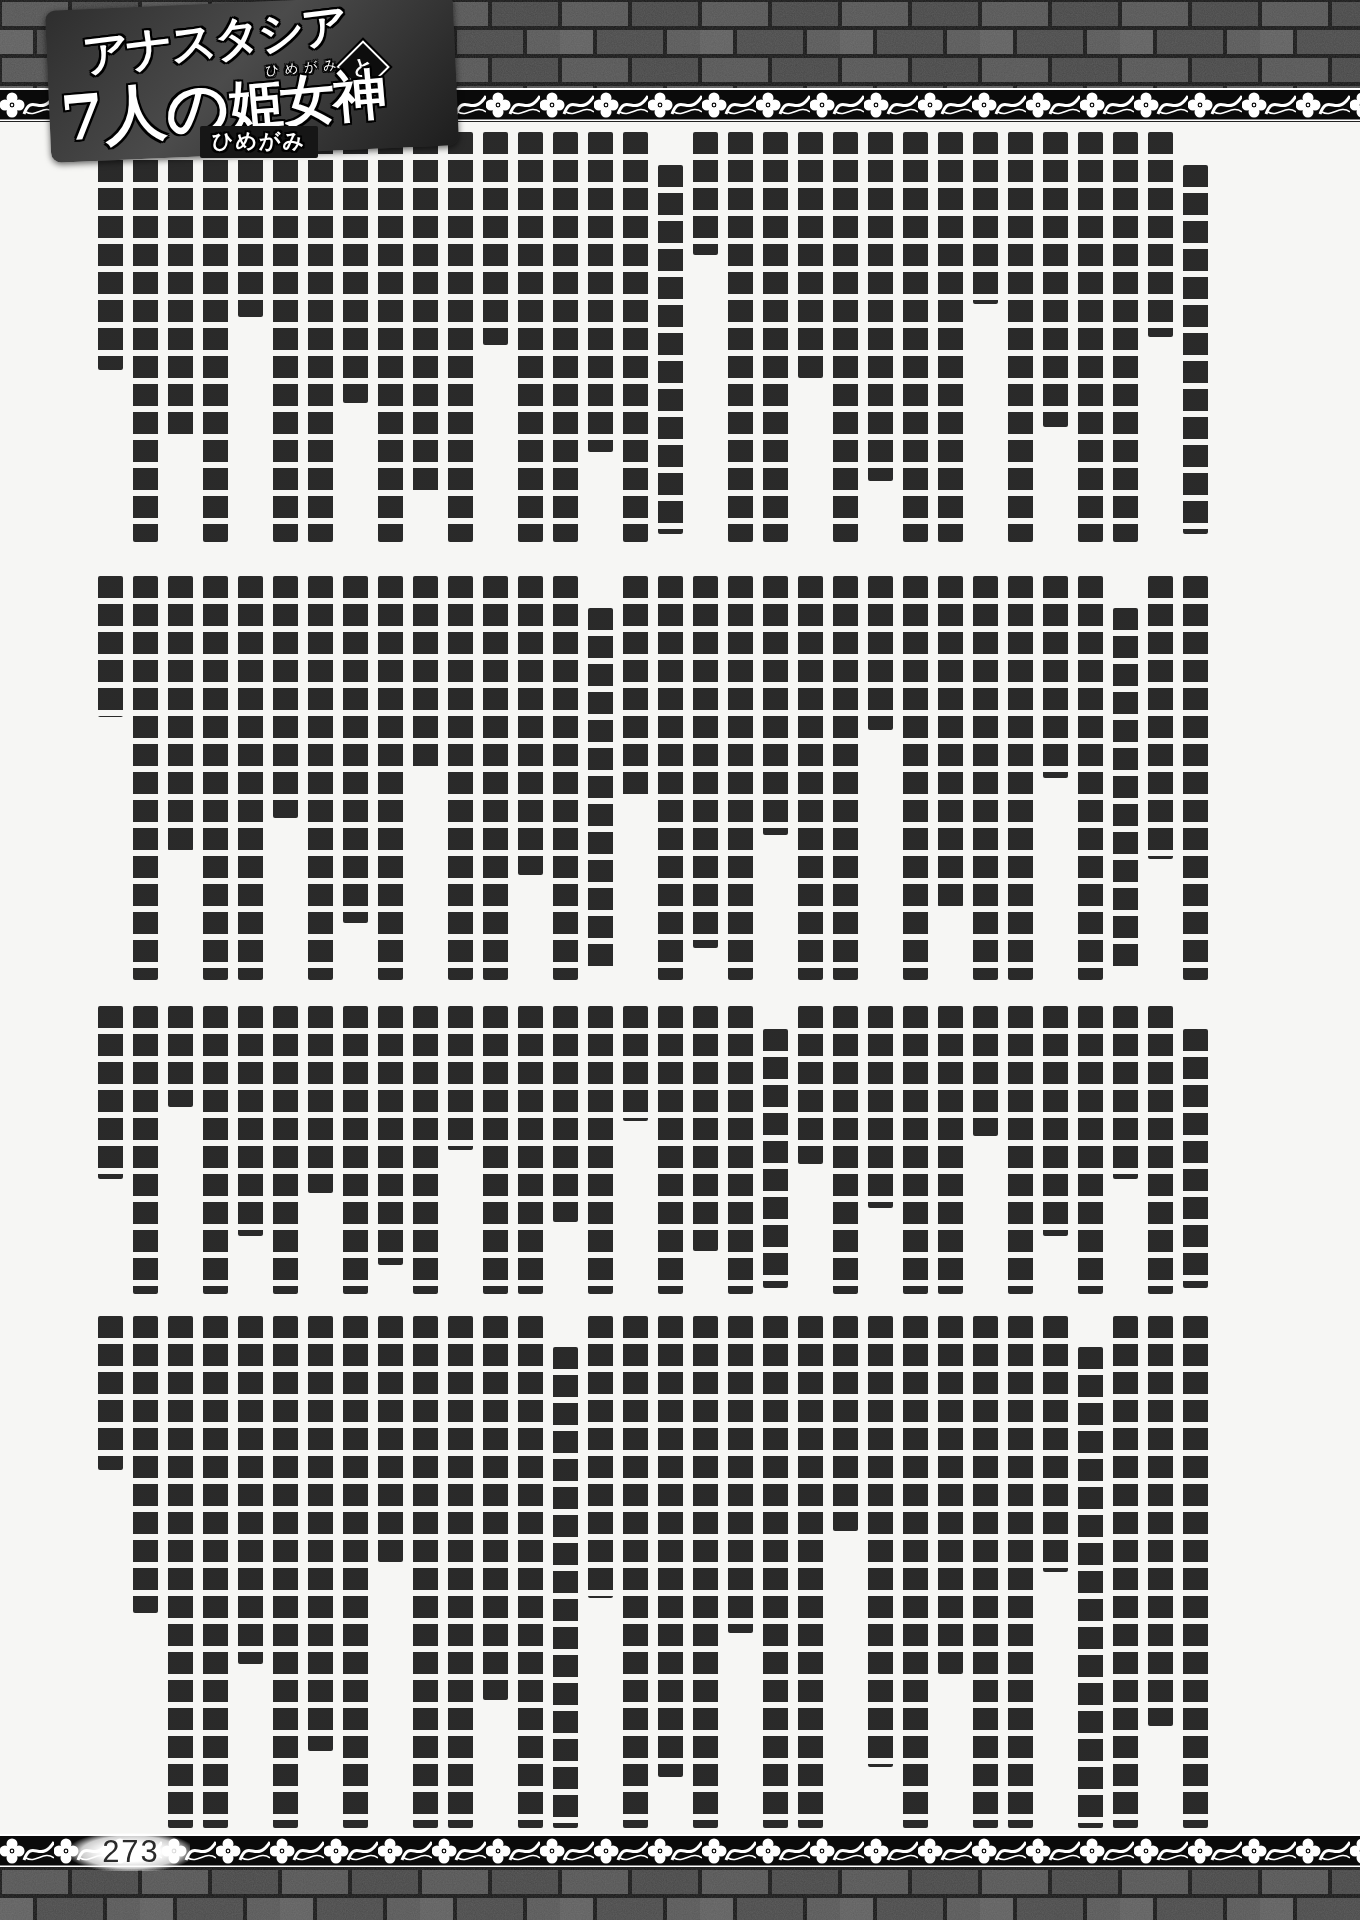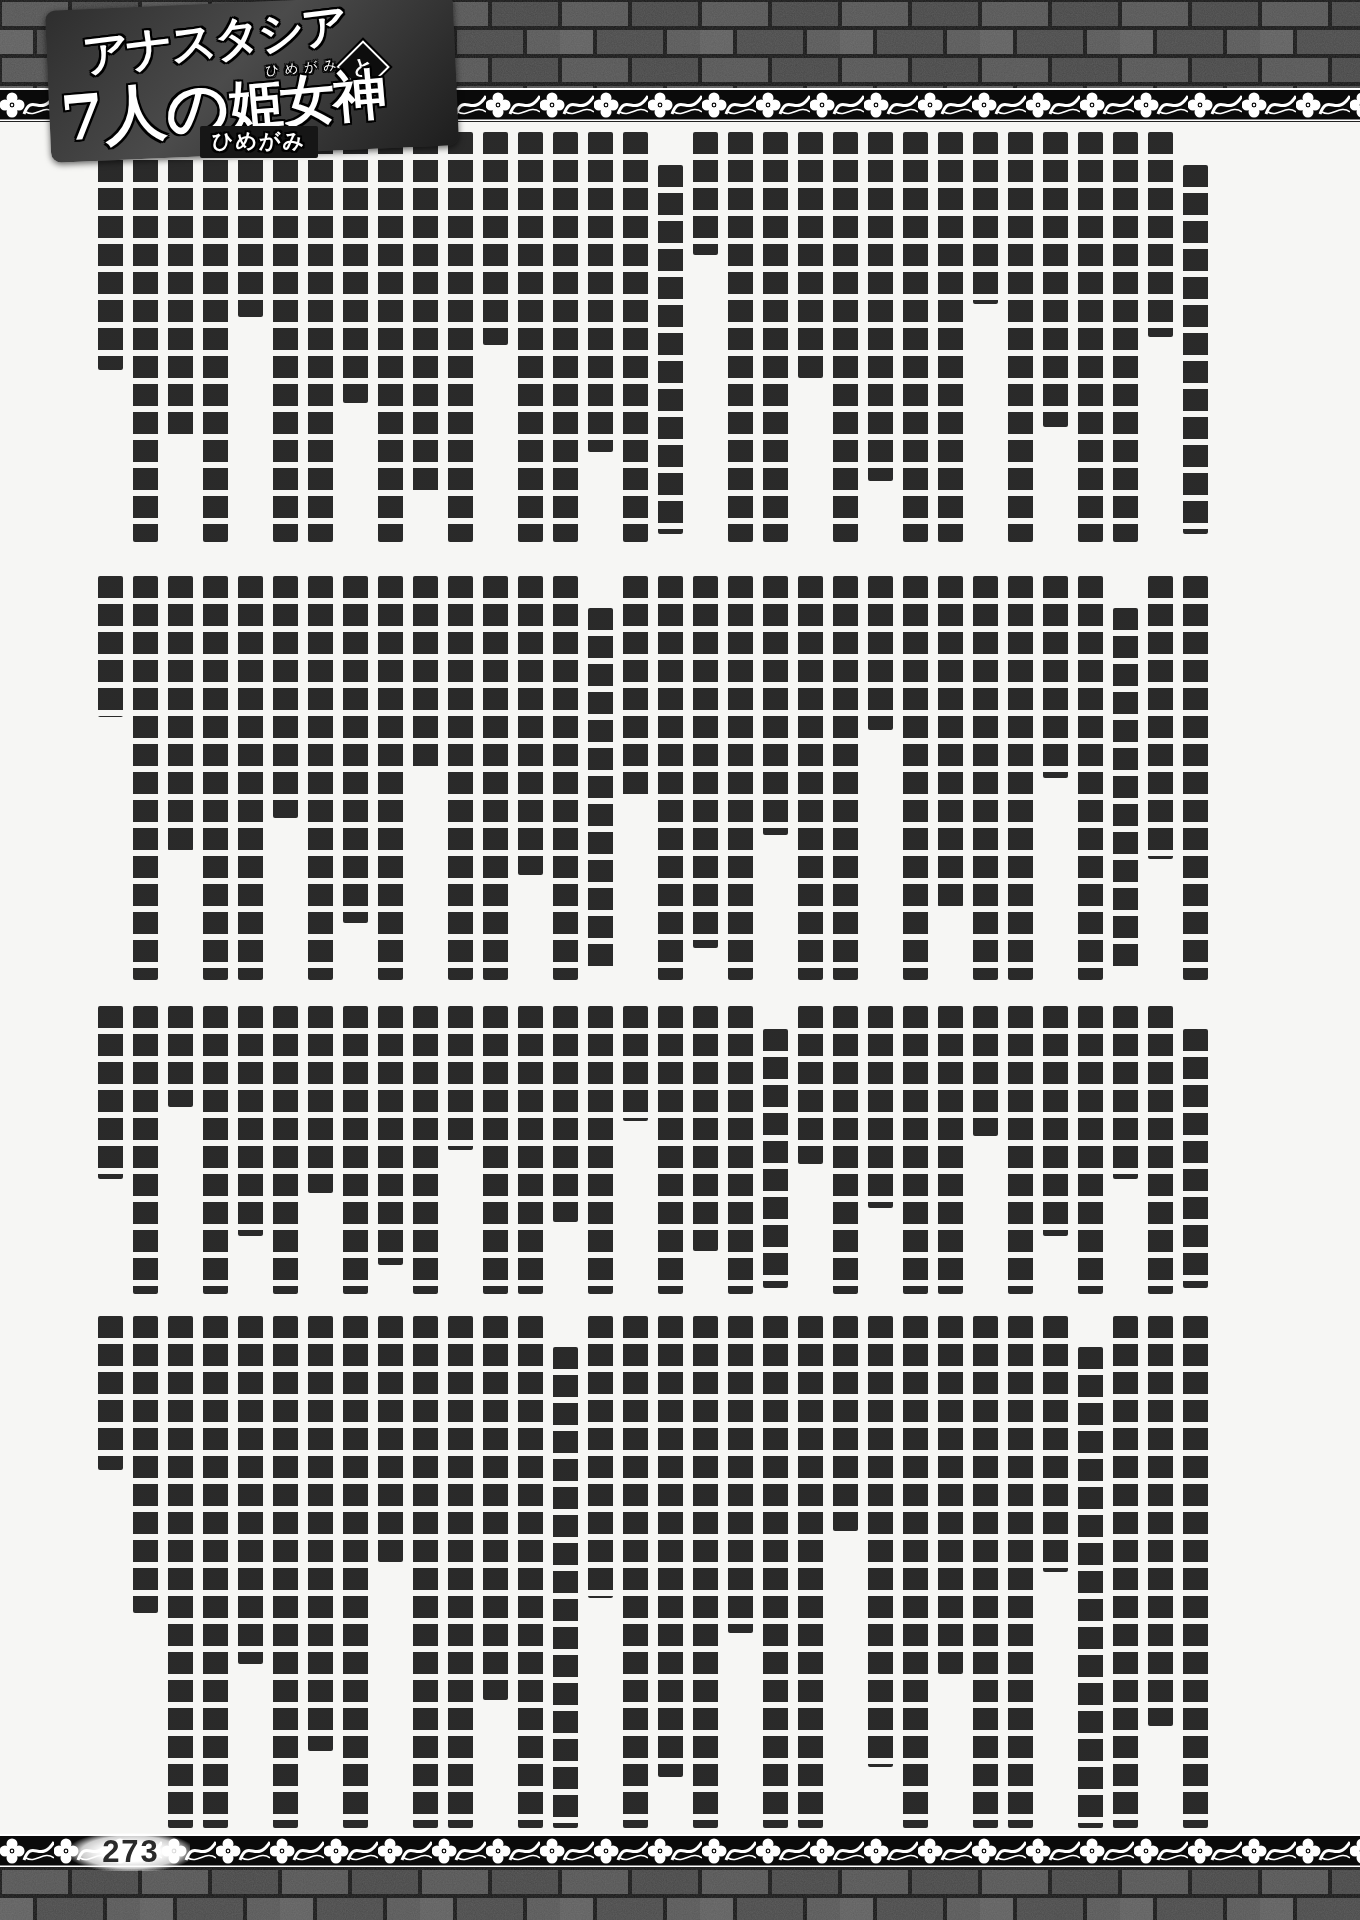--- a/index.html
+++ b/index.html
@@ -28,21 +28,21 @@
   .t-seven{font-size:62px;font-weight:bold;line-height:.9;}
   .t-deity{display:inline-block;text-align:center;}
   .t-ruby{display:block;font-size:13px;letter-spacing:6px;line-height:1;margin-bottom:1px;}
   .t-deity-main{font-size:54px;font-weight:bold;letter-spacing:-2px;line-height:.95;}
   .t-sub{position:absolute;left:152px;top:124px;background:#161616;padding:1px 12px 3px 12px;
          font-size:21px;font-weight:bold;letter-spacing:2px;border-radius:2px;}
   
   .pageno{position:absolute;left:72px;top:1833px;width:118px;height:38px;z-index:6;
           background:radial-gradient(ellipse at center,#ffffff 35%,rgba(255,255,255,.8) 60%,rgba(255,255,255,0) 78%);
           display:flex;align-items:center;justify-content:center;
-          font-family:"Liberation Sans","DejaVu Sans",sans-serif;font-size:31px;font-weight:bold;
+          font-family:"Liberation Sans","DejaVu Sans",sans-serif;font-size:31px;font-weight:normal;
           color:#2a2a2a;letter-spacing:2px;}
   
   .band{position:absolute;right:152px;width:1126px;}
   .tcol{position:absolute;width:25px;border-radius:2px;opacity:.92;
         background:repeating-linear-gradient(to bottom,#181818 0px,#181818 22px,rgba(0,0,0,0) 22px,rgba(0,0,0,0) 28px);}
 </style>
 </head>
 <body>
 
 <div class="screen">

